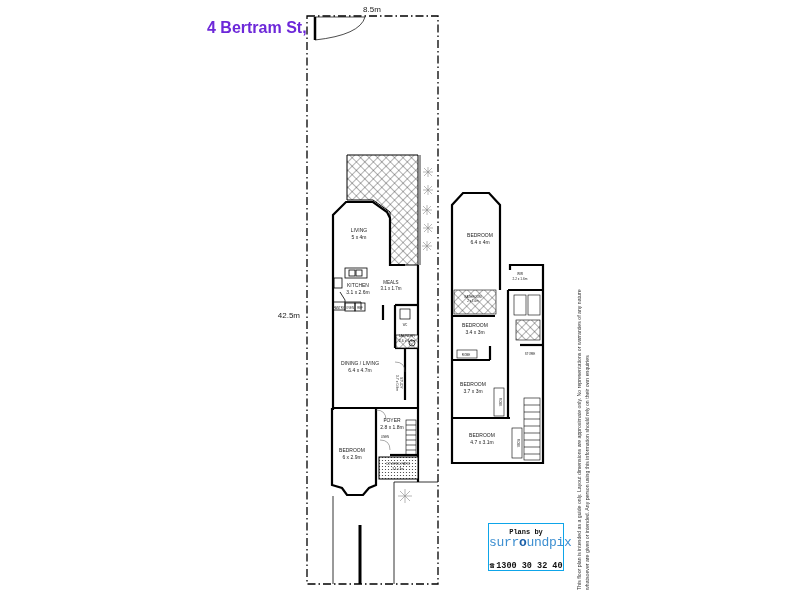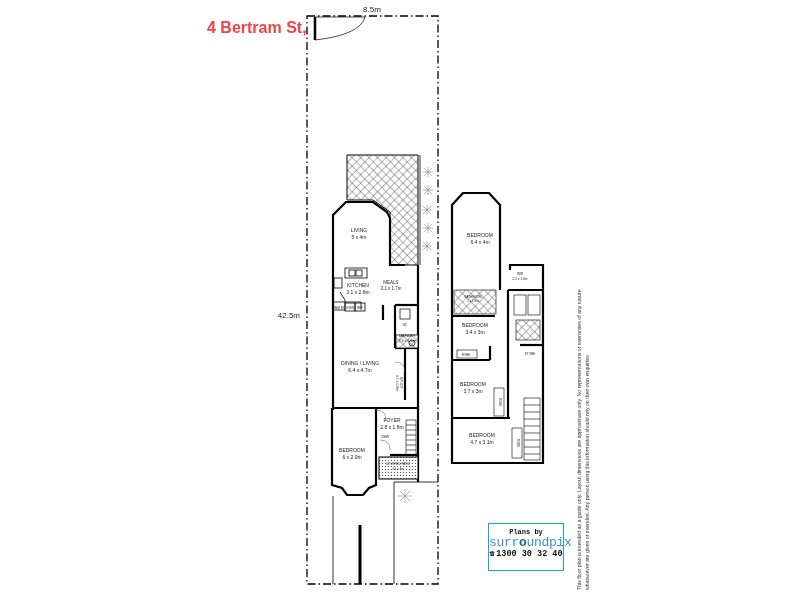--- a/index.html
+++ b/index.html
@@ -1,25 +1,25 @@
 <!DOCTYPE html>
 <html><head>
 <meta charset="utf-8">
 <style>
   html, body { margin: 0; padding: 0; background: #ffffff; }
   body { width: 800px; height: 600px; position: relative; overflow: hidden; font-family: "Liberation Sans", sans-serif; }
-  .title { position: absolute; left: 207px; top: 18px; font-weight: bold; font-size: 16px; line-height: 20px; color: #ef4444; font-family: "Liberation Sans", sans-serif; }
+  .title { position: absolute; left: 207px; top: 18px; font-weight: bold; font-size: 16px; line-height: 20px; color: #6d28d9; font-family: "Liberation Sans", sans-serif; }
   .title div { white-space: nowrap; }
   svg.plan { position: absolute; left: 0; top: 0; }
   .lbl { font-family: "Liberation Sans", sans-serif; fill: #222; }
   .logo { position: absolute; left: 488px; top: 523px; width: 74px; height: 46px; border: 1px solid #0ea5e9; background: #fff; text-align: center; font-family: Liberation Mono, monospace; }
   .logo .by { font-size: 7px; font-weight: bold; margin-top: 4px; color: #111; }
   .logo .brand { font-size: 13px; color: #3d8fd1; line-height: 13px; letter-spacing: -0.3px; }
   .logo .brand b { color: #1a5fa8; font-weight: bold; }
-  .logo .phone { font-size: 8.5px; font-weight: bold; color: #111; margin-top: 0; }
+  .logo .phone { font-size: 8.5px; font-weight: bold; color: #111; margin-top: 12px; }
   .logo .phone span.ic { font-size: 8px; margin-right: 2px; }
   .disclaimer { position: absolute; left: 575px; top: 590px; width: 340px; transform-origin: 0 0; transform: rotate(-90deg); font-size: 5.2px; line-height: 8px; color: #333; font-family: "Liberation Sans", sans-serif; }
 </style>
 </head>
 <body>
 
 <div class="title">
   <div>4 Bertram St,</div>
 </div>
 

